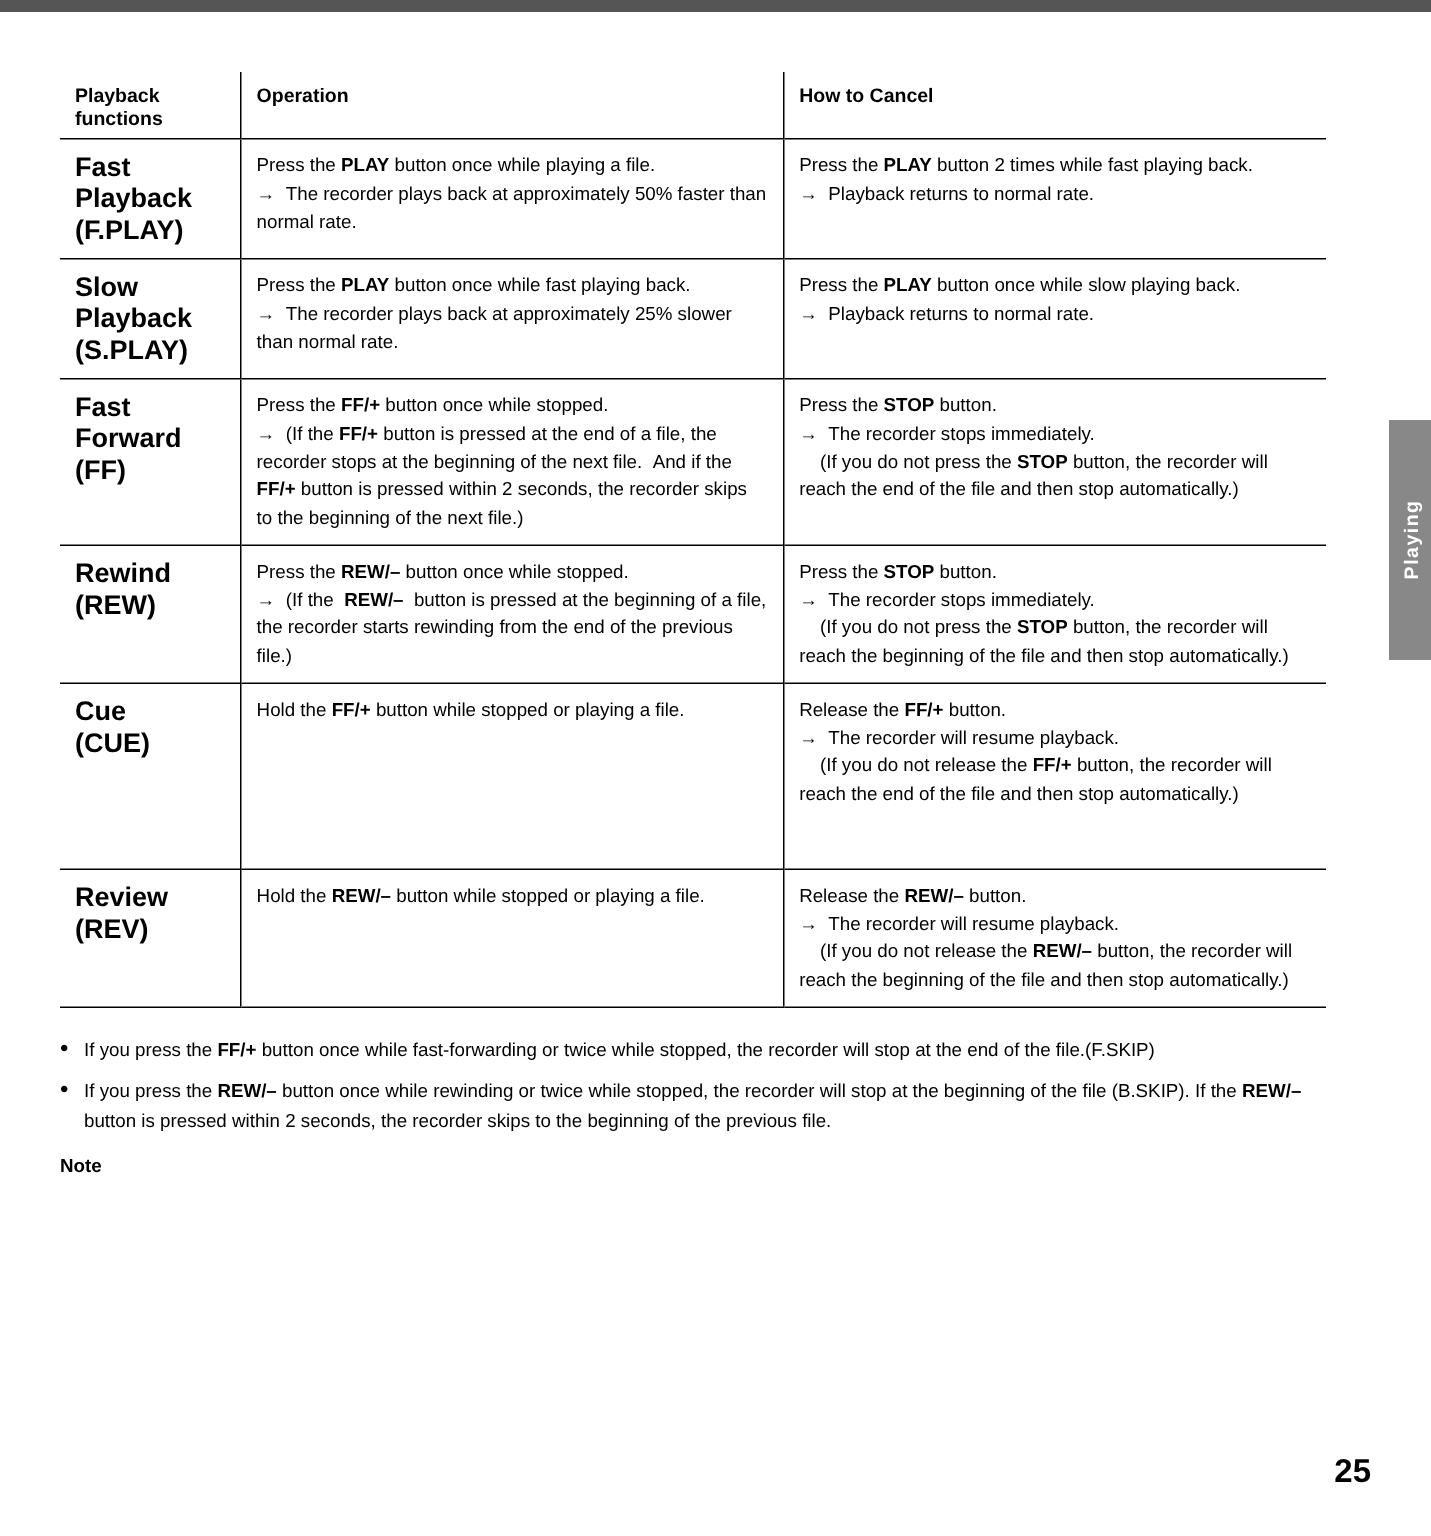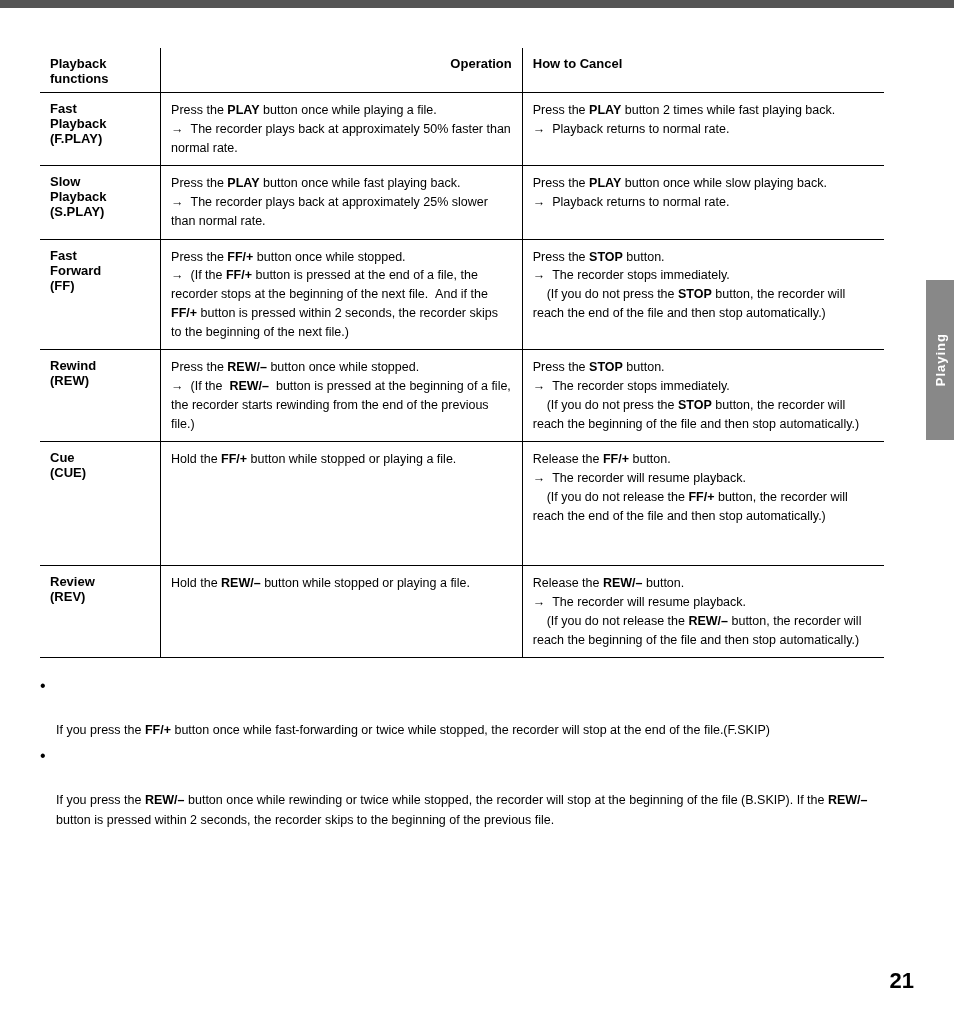--- a/index.html
+++ b/index.html
@@ -64,26 +64,26 @@
       font-weight: bold;
       font-size: 13px;
       padding-bottom: 6px;
     }
 
     .col-func { width: 120px; }
     .col-op { width: 360px; }
     .col-cancel { width: 360px; }
 
     th.col-func { text-align: left; }
-    th.col-op { text-align: right; border-left: 1.5px solid #000; }
+    th.col-op { text-align: left; border-left: 1.5px solid #000; }
     th.col-cancel { text-align: left; border-left: 1.5px solid #000; }
 
     td.col-func {
       font-weight: bold;
-      font-size: 13px;
+      font-size: 18px;
     }
     td.col-op {
       border-left: 1.5px solid #000;
       font-size: 12.5px;
       line-height: 1.5;
     }
     td.col-cancel {
       border-left: 1.5px solid #000;
       font-size: 12.5px;
       line-height: 1.5;
@@ -105,21 +105,20 @@
       display: flex;
       margin-bottom: 6px;
     }
     .bullet-dot {
       min-width: 16px;
       font-size: 16px;
       line-height: 1.3;
     }
     .bullet-text {
       flex: 1;
-      margin-top: 44px;
     }
 
     .note-label {
       font-weight: bold;
       margin-top: 10px;
       margin-bottom: 2px;
     }
 
     
     .page-number {
@@ -192,17 +191,18 @@
       <span class="bullet-text">
         If you press the <strong>FF/+</strong> button once while fast-forwarding or twice while stopped, the recorder will stop at the end of the file.(F.SKIP)
       </span>
     </div>
     <div class="bullet-item">
       <span class="bullet-dot">•</span>
       <span class="bullet-text">
         If you press the <strong>REW/–</strong> button once while rewinding or twice while stopped, the recorder will stop at the beginning of the file (B.SKIP). If the <strong>REW/–</strong> button is pressed within 2 seconds, the recorder skips to the beginning of the previous file.
       </span>
     </div>
+    <div class="note-label">Note</div>
   </div>
 
 </div>
 
-<div class="page-number">21</div>
+<div class="page-number">25</div>
 
 </body></html>

